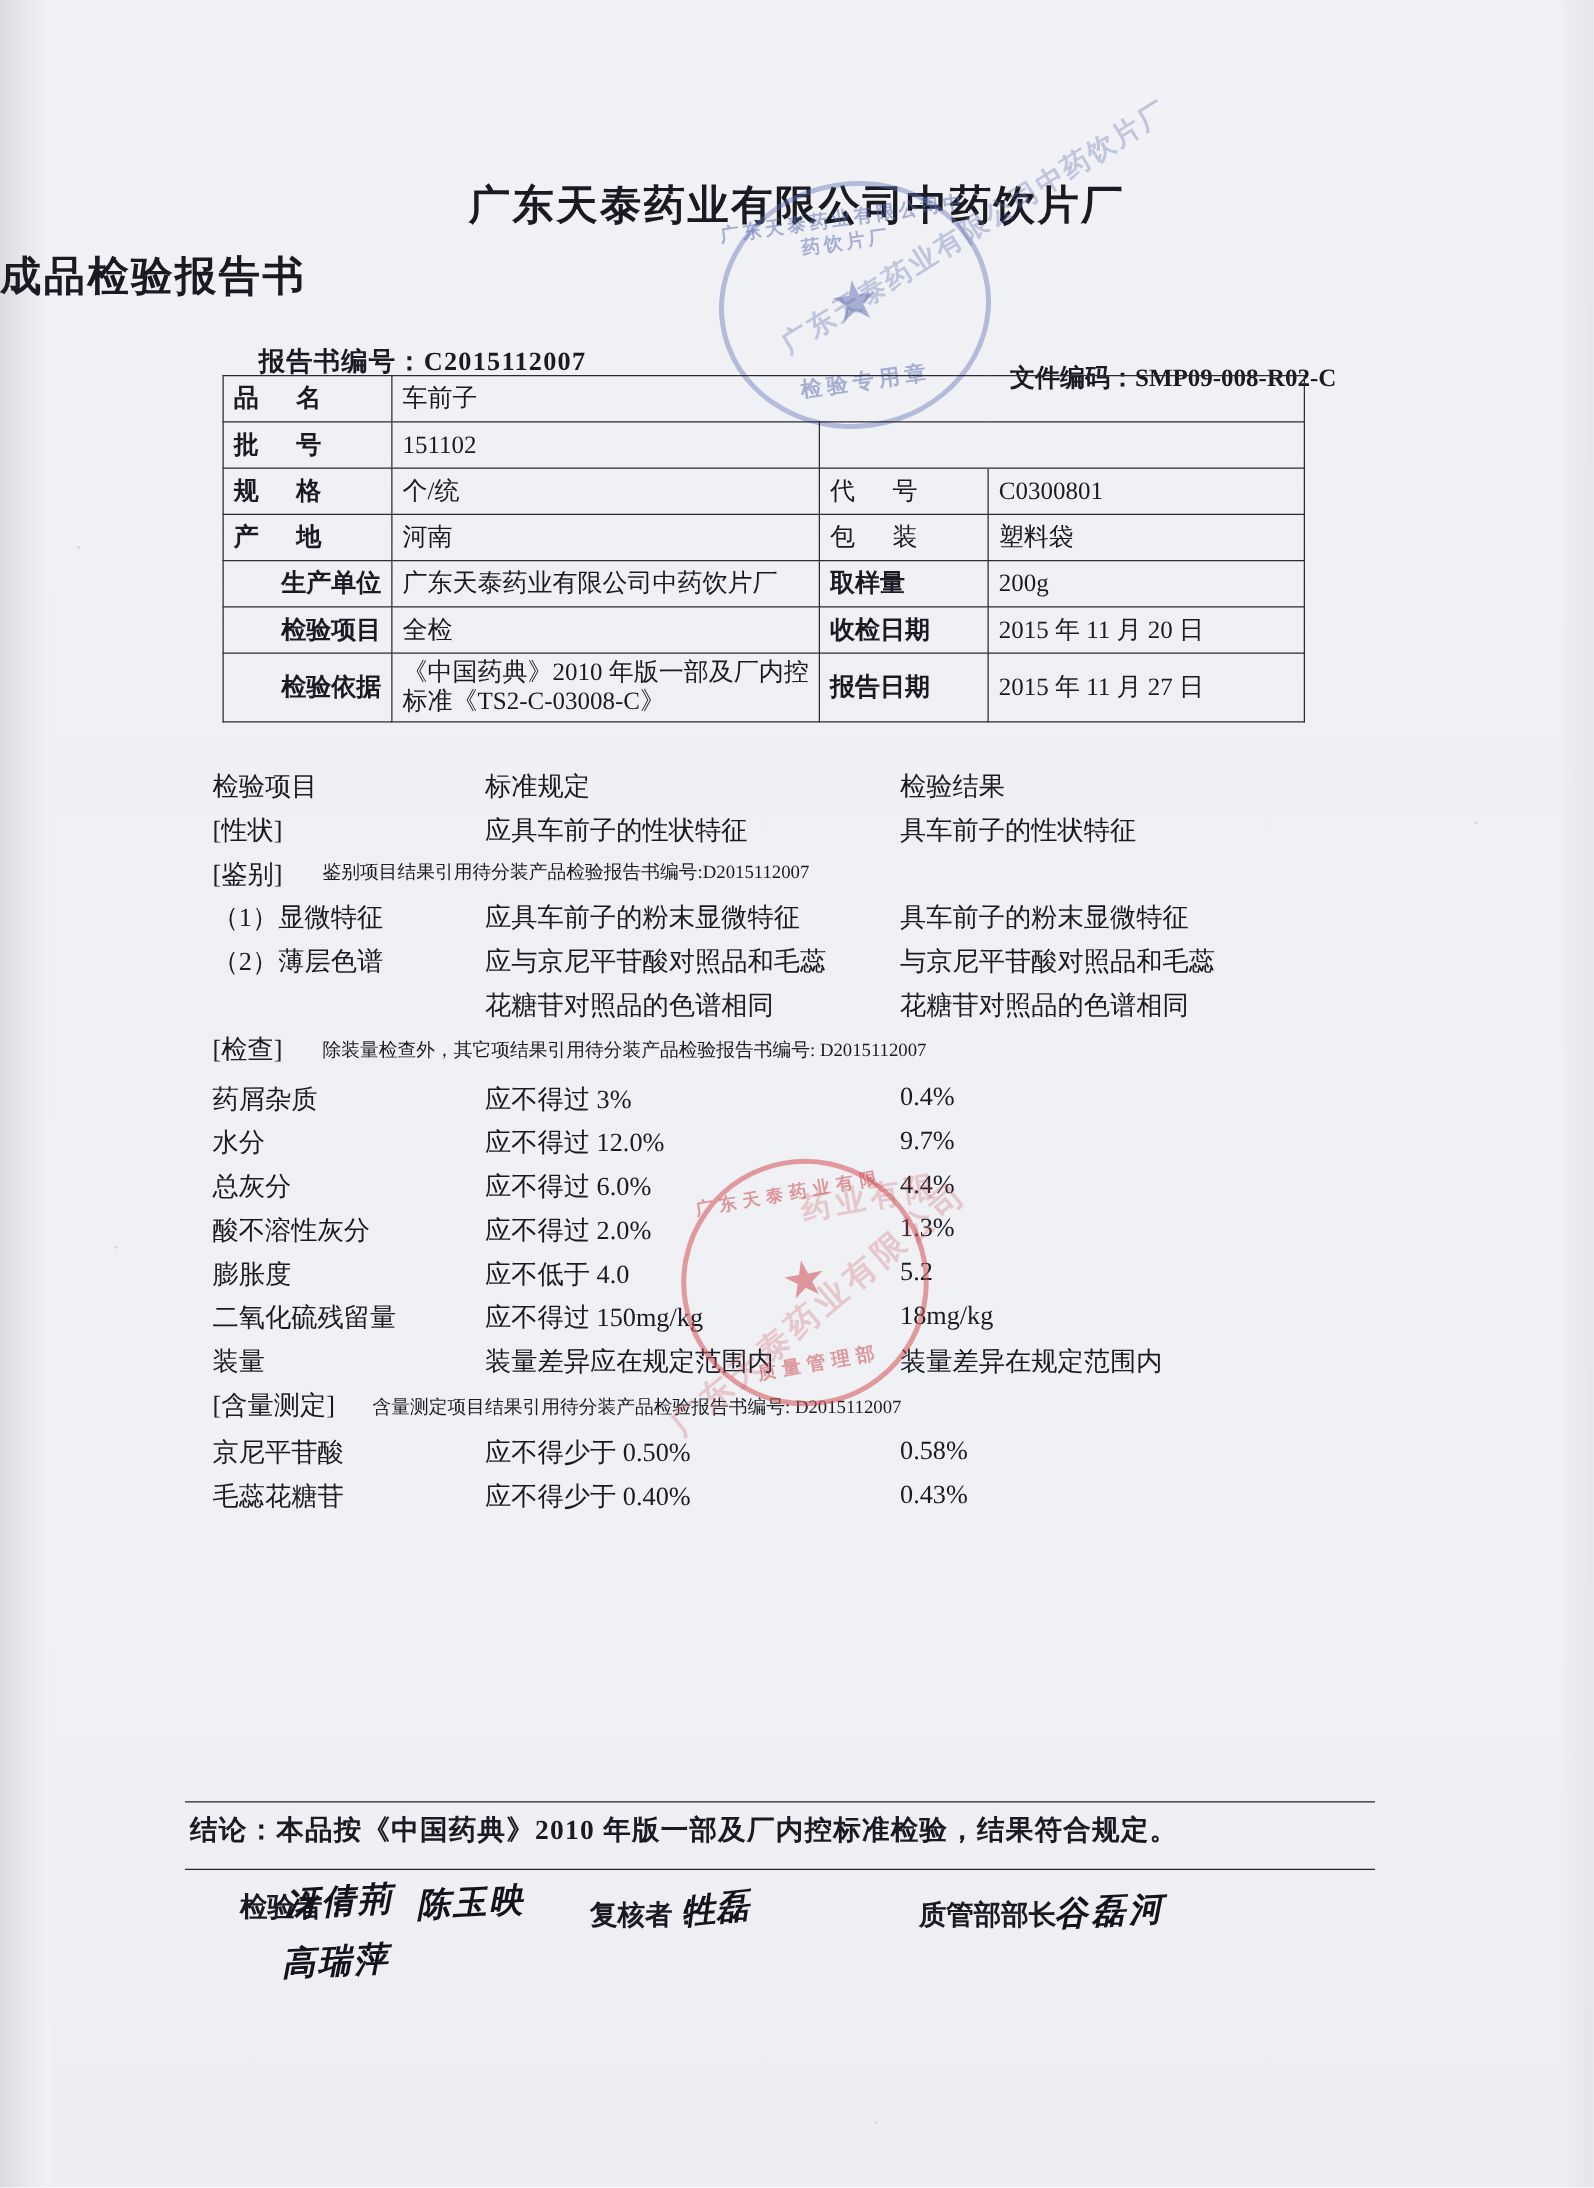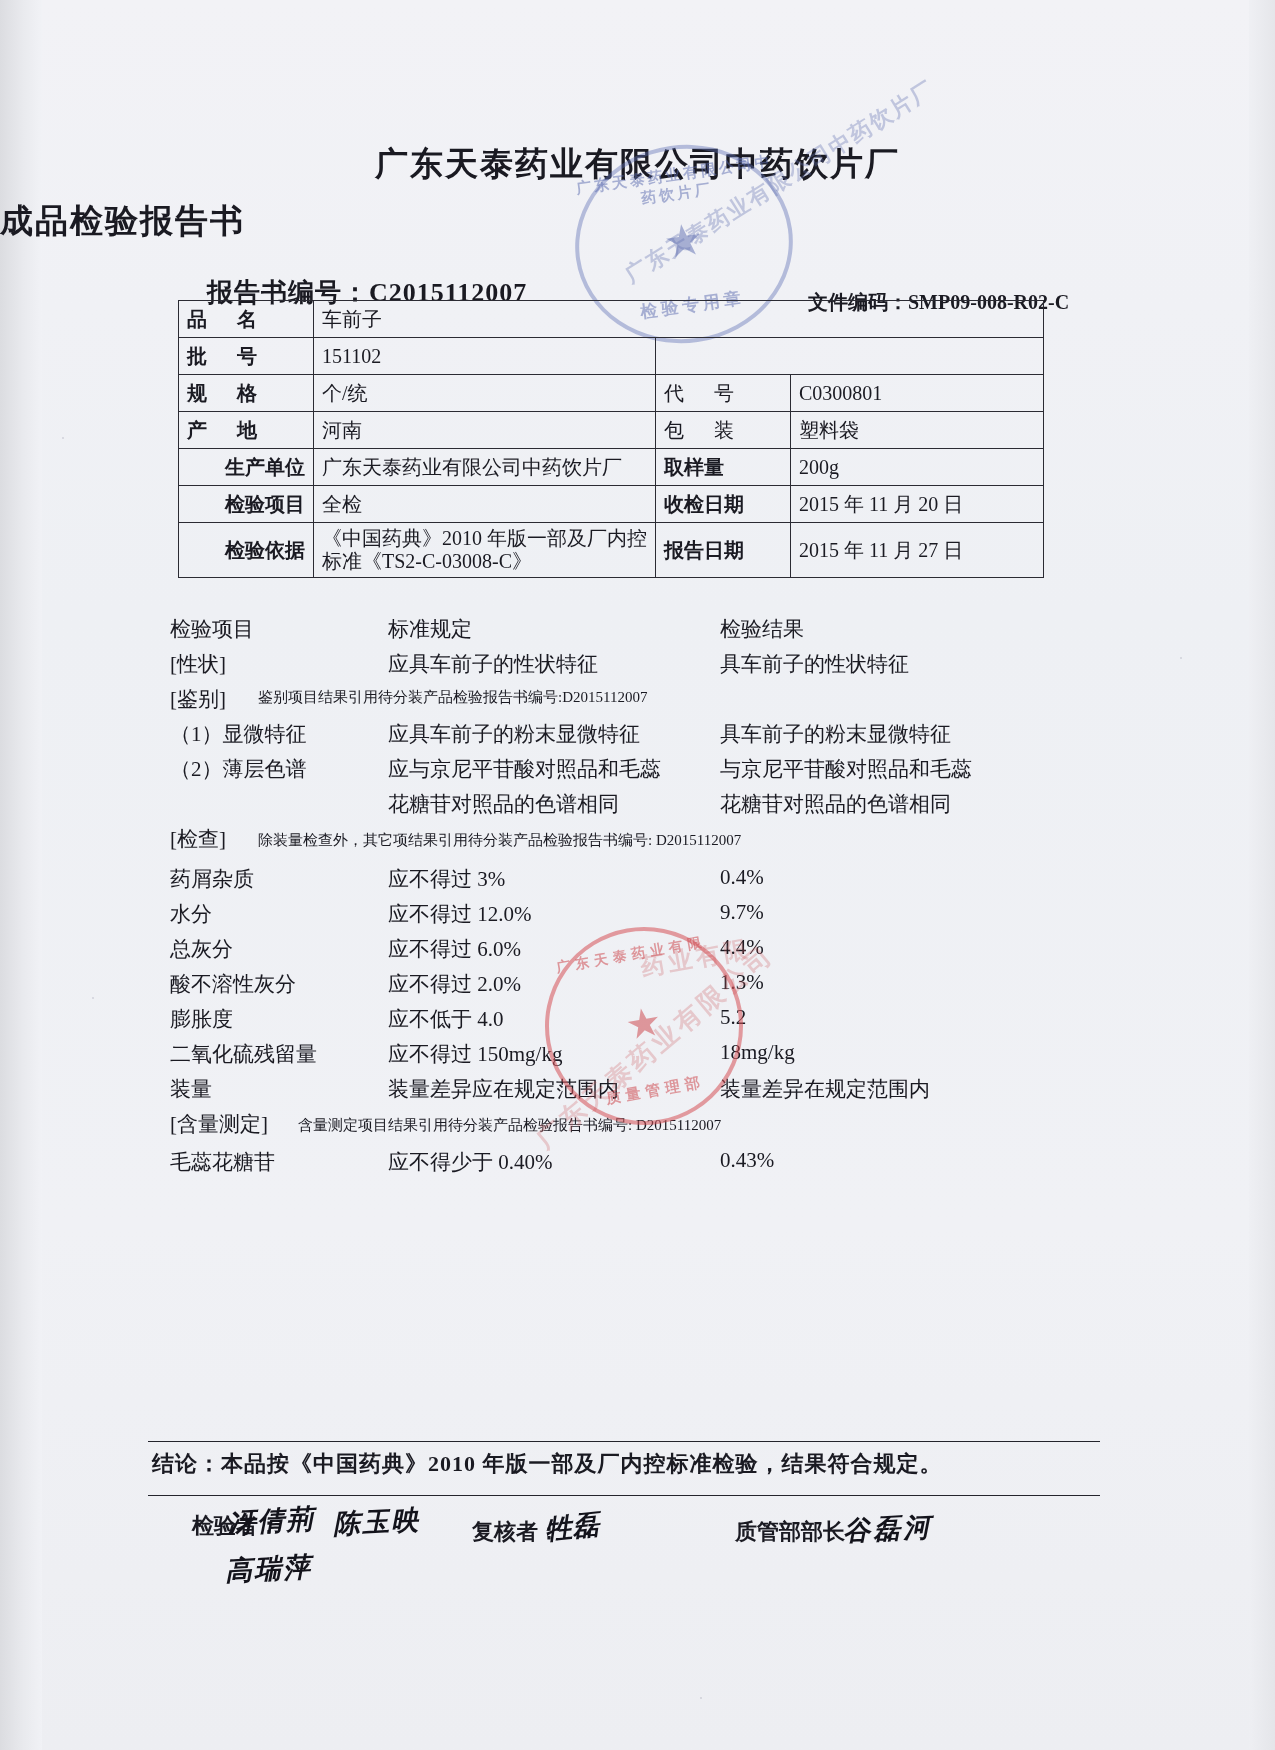--- a/index.html
+++ b/index.html
@@ -62,21 +62,21 @@
     font-size: 33px;
     font-weight: bold;
     letter-spacing: 2px;
   }
 
   
   .reportno {
     position: absolute;
     left: 207px;
     top: 258px;
-    font-size: 26px;
+    font-size: 21px;
     font-weight: bold;
     letter-spacing: 1px;
   }
   .reportno .val { font-weight: bold; }
 
   .doccode {
     position: absolute;
     left: 808px;
     top: 272px;
     font-size: 20px;
@@ -420,20 +420,25 @@
       <span class="c1">装量</span>
       <span class="c2">装量差异应在规定范围内</span>
       <span class="c3">装量差异在规定范围内</span>
     </div>
 
     <div class="rrow" style="height:38px;">
       <span class="c1">[含量测定]</span>
       <span class="note small" style="left:128px;top:6px;">含量测定项目结果引用待分装产品检验报告书编号: D2015112007</span>
     </div>
 
+    <div class="rrow">
+      <span class="c1">京尼平苷酸</span>
+      <span class="c2">应不得少于 0.50%</span>
+      <span class="c3">0.58%</span>
+    </div>
 
     <div class="rrow">
       <span class="c1">毛蕊花糖苷</span>
       <span class="c2">应不得少于 0.40%</span>
       <span class="c3">0.43%</span>
     </div>
   </div>
 
   <div class="ghost ghost2">药业有限</div>
   <div class="ghost ghost1">广东天泰药业有限公司</div>

